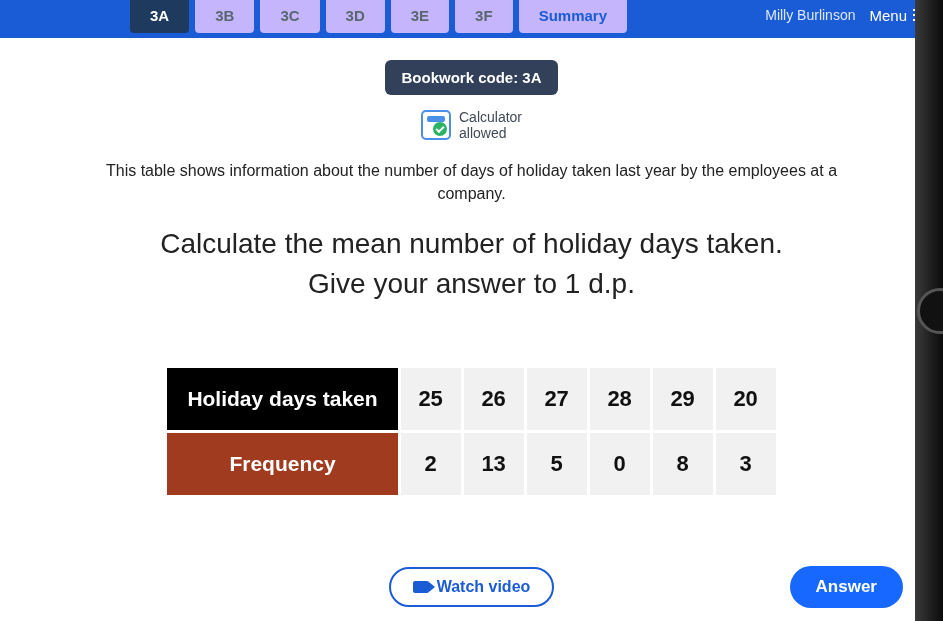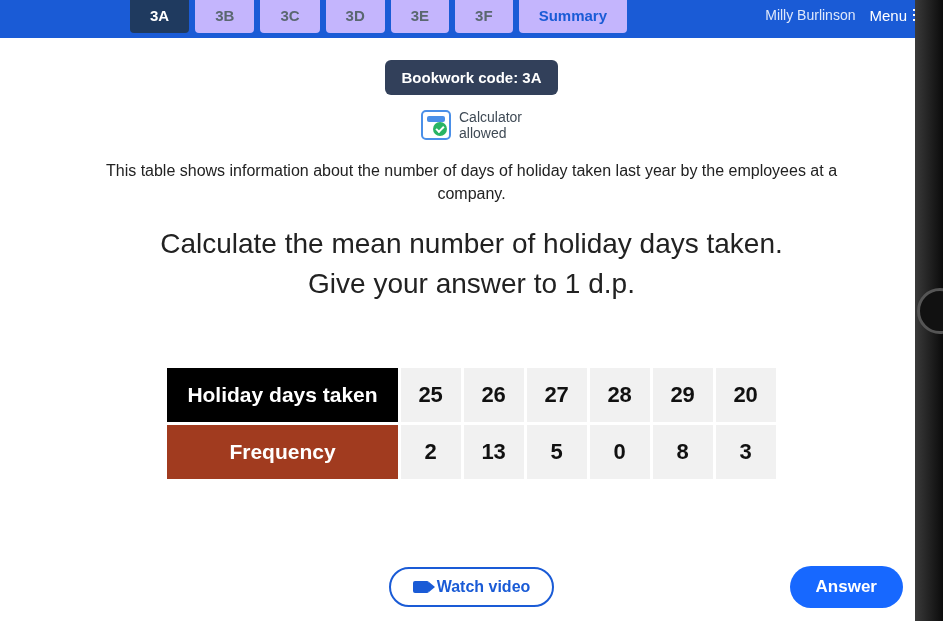--- a/index.html
+++ b/index.html
@@ -141,21 +141,21 @@
     border-spacing: 3px;
   }
   .data-table th.rowhead {
     color:#fff; font-size:21px; font-weight:700;
     padding: 14px 20px; text-align:center; min-width:200px;
   }
   .rh1 { background:#000000; }
   .rh2 { background:#a13b1f; }
   .data-table td {
     background:#f1f1f1; color:#111; font-size:22px; font-weight:600;
-    width:60px; height:54px; text-align:center;
+    width:60px; height:62px; text-align:center;
   }
   .bottom-row{
     display:flex; align-items:center; justify-content:center;
     position: absolute; bottom: 14px; left:0; right:0;
     padding: 0 40px;
   }
   .watch-btn{
     border:2px solid #1a5bd6; color:#1a5bd6; background:#fff;
     border-radius: 999px; padding:9px 22px; font-size:16px; font-weight:700;
     display:flex; align-items:center; gap:8px; cursor:pointer;

